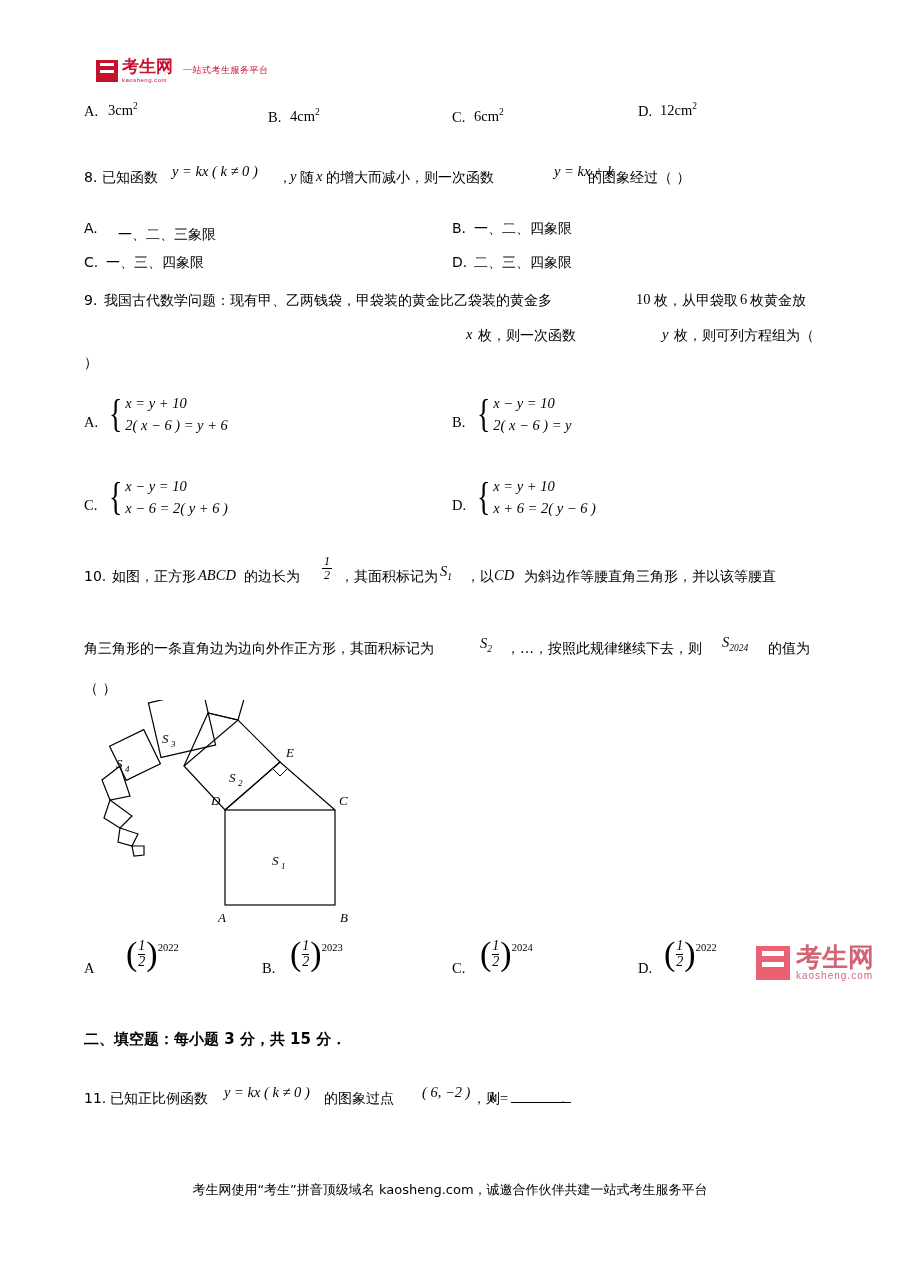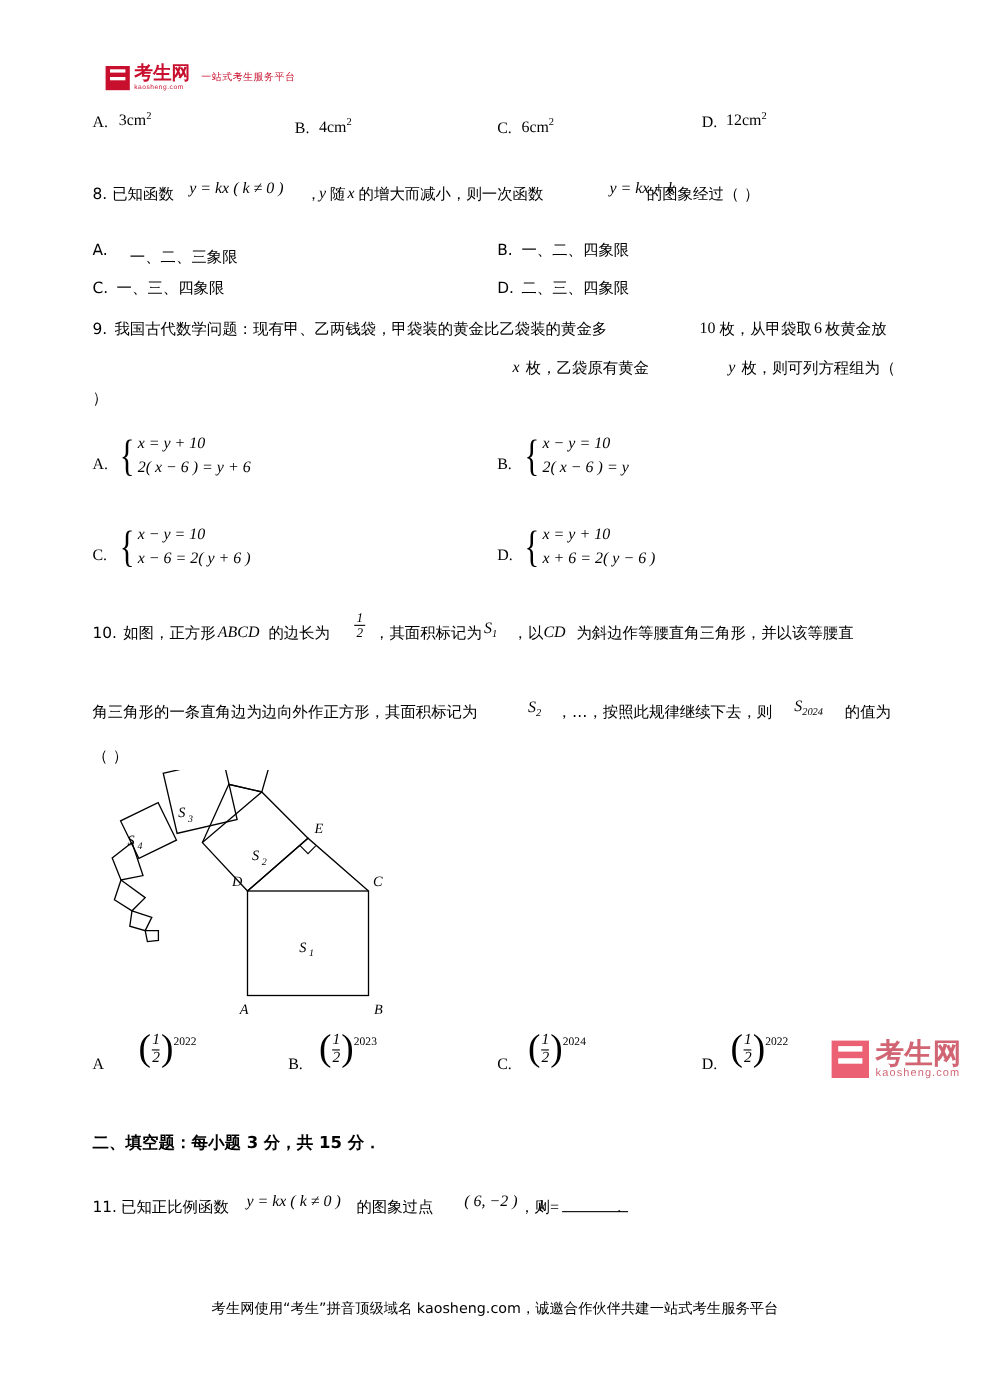--- a/index.html
+++ b/index.html
@@ -245,21 +245,21 @@
   <div class="t cn" style="left:474px; top:252px;">二、三、四象限</div>
 
   <div class="t cn" style="left:84px; top:290px;">9.</div>
   <div class="t cn" style="left:104px; top:290px;">我国古代数学问题：现有甲、乙两钱袋，甲袋装的黄金比乙袋装的黄金多</div>
   <div class="t" style="left:636px; top:289px;">10</div>
   <div class="t cn" style="left:654px; top:290px;">枚，从甲袋取</div>
   <div class="t" style="left:740px; top:289px;">6</div>
   <div class="t cn" style="left:750px; top:290px;">枚黄金放</div>
 
   <div class="t mi" style="left:466px; top:324px;">x</div>
-  <div class="t cn" style="left:478px; top:325px;">枚，乙袋原有黄金</div>
+  <div class="t cn" style="left:478px; top:325px;">枚，则一次函数</div>
   <div class="t mi" style="left:662px; top:324px;">y</div>
   <div class="t cn" style="left:674px; top:325px;">枚，则可列方程组为（</div>
   <div class="t cn" style="left:84px; top:352px;">）</div>
 
   <div class="t" style="left:84px; top:412px;">A.</div>
   <div class="t" style="left:106px; top:392px;">
     <span class="sys">
       <span class="brace">{</span>
       <span class="eqs">
         <div>x = y + 10</div>

